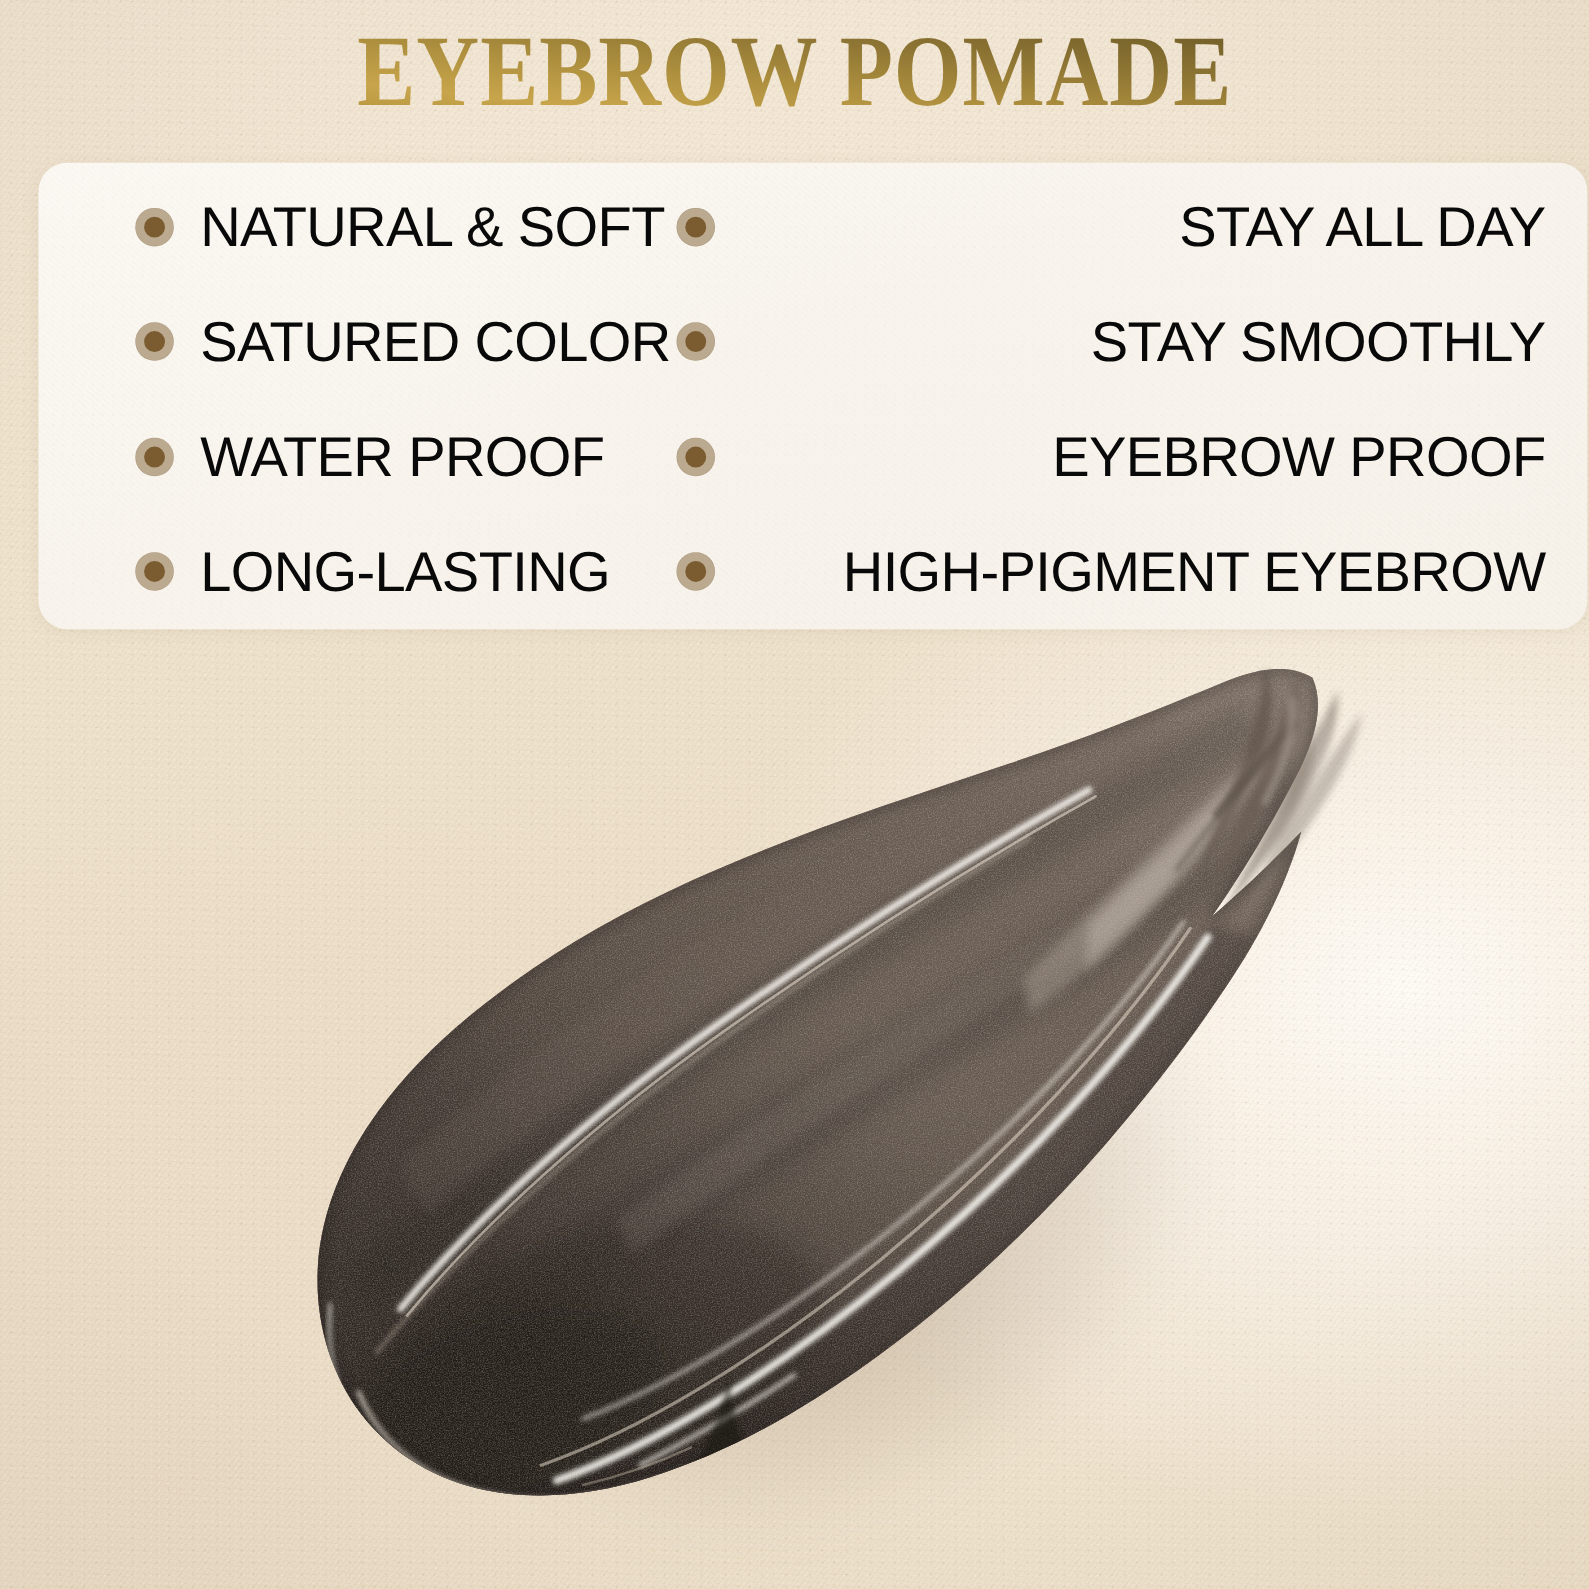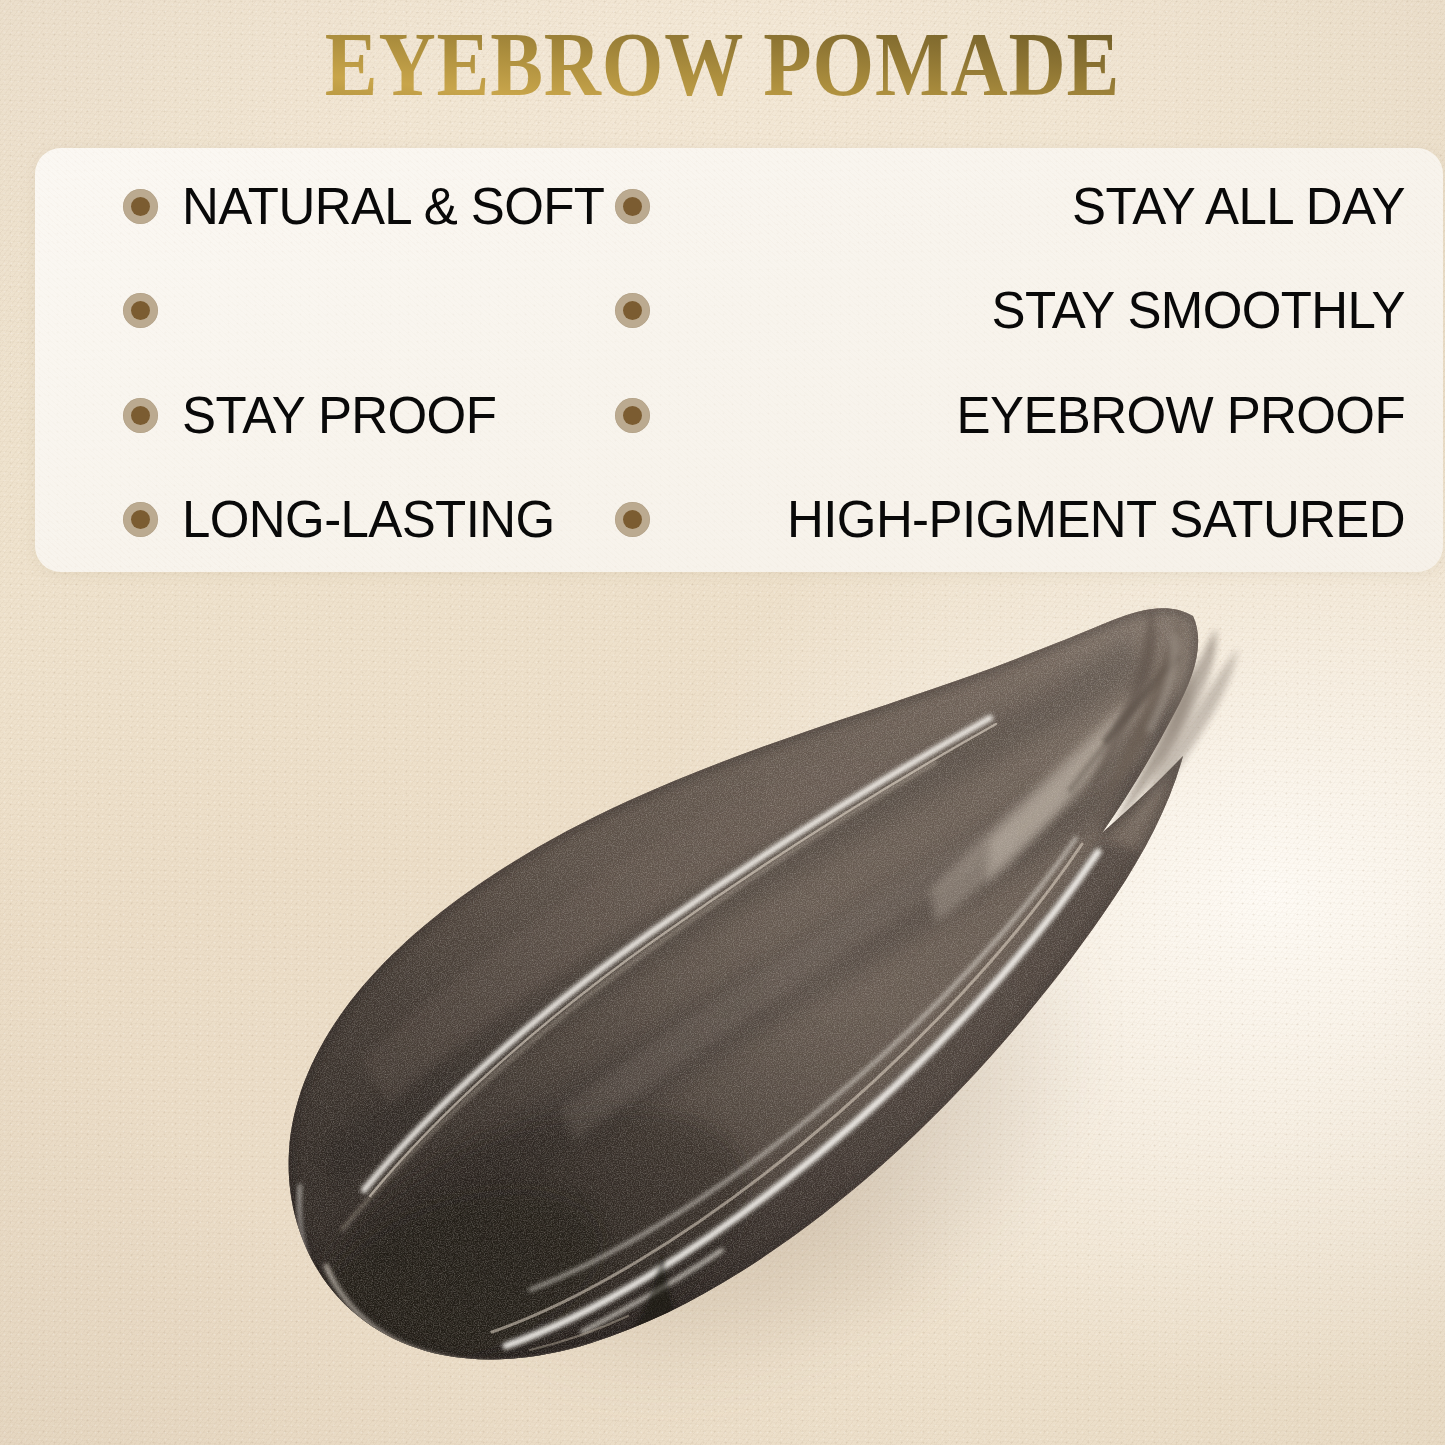--- a/index.html
+++ b/index.html
@@ -214,52 +214,53 @@
         <span class="bullet">
             <i></i>
           </span>
         <span class="feature-label">STAY ALL DAY</span>
       </div>
 
       <div class="feature">
         <span class="bullet">
             <i></i>
           </span>
+        <span class="feature-label">SATURED COLOR</span>
       </div>
       <div class="feature col2">
         <span class="bullet">
             <i></i>
           </span>
         <span class="feature-label">STAY SMOOTHLY</span>
       </div>
 
       <div class="feature">
         <span class="bullet">
             <i></i>
           </span>
-        <span class="feature-label">STAY PROOF</span>
+        <span class="feature-label">WATER PROOF</span>
       </div>
       <div class="feature col2">
         <span class="bullet">
             <i></i>
           </span>
         <span class="feature-label">EYEBROW PROOF</span>
       </div>
 
       <div class="feature">
         <span class="bullet">
             <i></i>
           </span>
         <span class="feature-label">LONG-LASTING</span>
       </div>
       <div class="feature col2">
         <span class="bullet">
             <i></i>
           </span>
-        <span class="feature-label">HIGH-PIGMENT SATURED</span>
+        <span class="feature-label">HIGH-PIGMENT EYEBROW</span>
       </div>
 
     </div>
   </div>
 
   <div class="swatch-wrap">
     <div class="swatch-shadow"></div>
     <div class="swatch">
       <svg viewBox="0 0 1090 845" preserveAspectRatio="none" aria-hidden="true">
         <defs>

